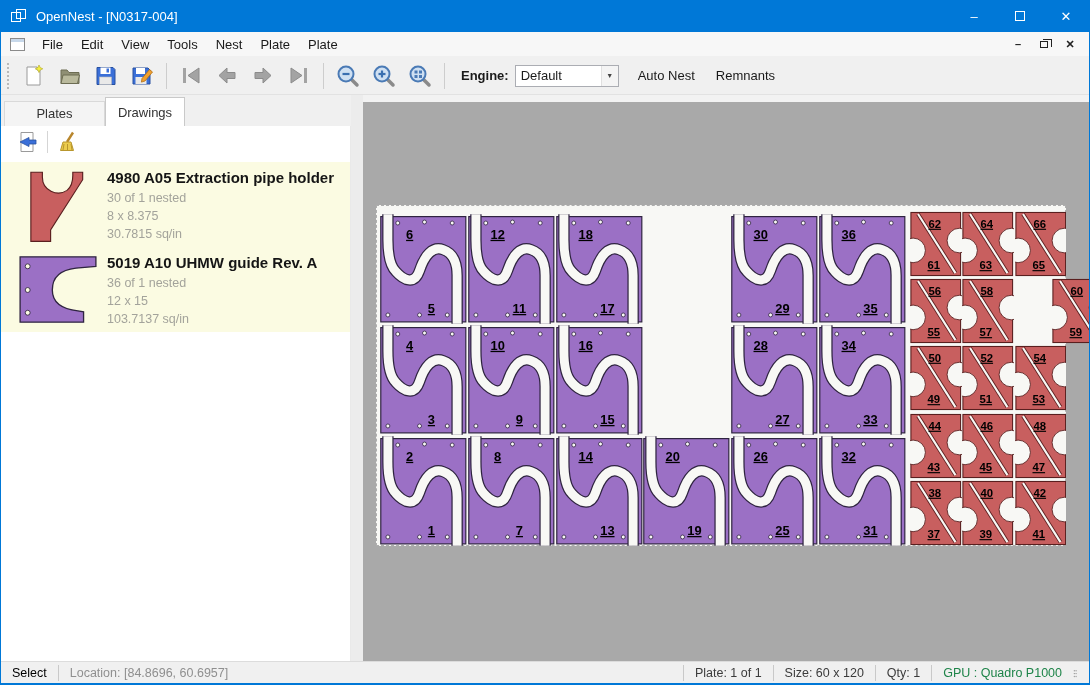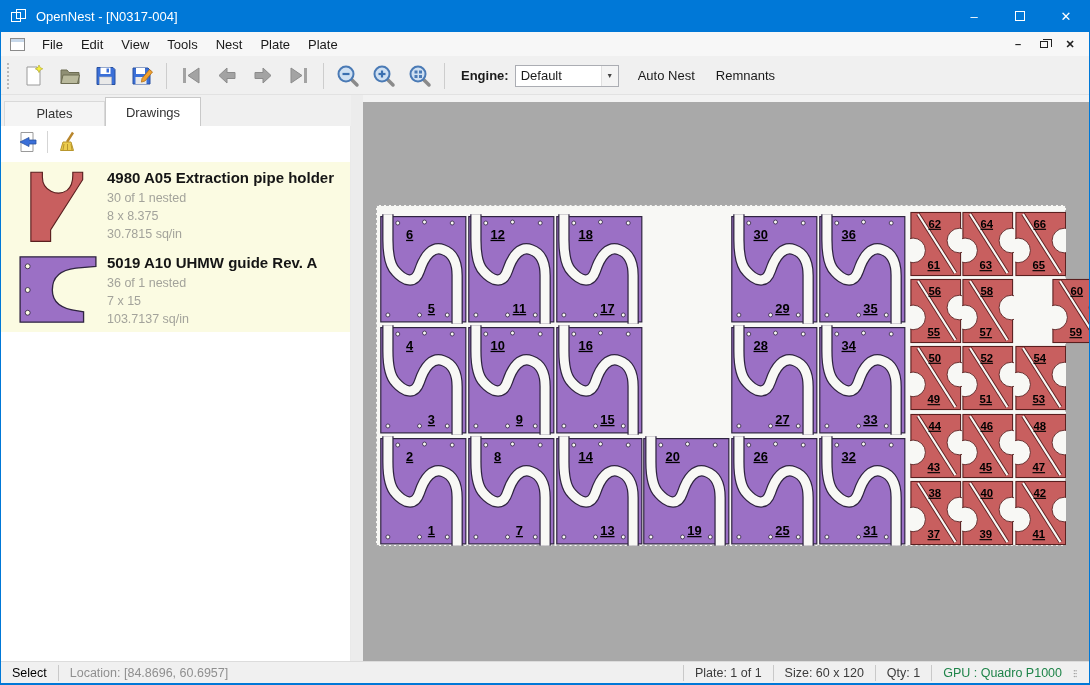--- a/index.html
+++ b/index.html
@@ -41,21 +41,21 @@
   .flatbtn { padding:4px 9px; margin-left:3px; border-radius:2px; }
 
   
   .main { position:absolute; top:95px; left:0; right:0; bottom:24px; display:flex; }
 
   
   .panel { width:350px; background:#fff; display:flex; flex-direction:column; }
   .tabstrip { height:31px; background:#f0f0f0; display:flex; align-items:flex-end; padding-left:3px; }
   .tab { width:101px; text-align:center; border:1px solid #d9d9d9; border-bottom:none;
          background:#f4f4f4; color:#333; padding:4px 0 5px; }
-  .tab.active { background:#fff; width:96px; padding:7px 0 6px; border-color:#c9c9c9; position:relative; z-index:2; }
+  .tab.active { background:#fff; width:80px; padding:7px 0 6px; border-color:#c9c9c9; position:relative; z-index:2; }
   .panel-body { flex:1; background:#fff; border-right:1px solid #e9e9e9; display:flex; flex-direction:column; overflow:hidden; }
   .panel-tools { height:32px; display:flex; align-items:center; padding-left:12px; gap:6px; }
   .ptool { width:28px; height:26px; display:flex; align-items:center; justify-content:center; border-radius:2px; }
   .psep { width:1px; height:22px; background:#d5d5d5; }
   .draw-list { margin-top:4px; }
   .draw-item { background:#fbfbe2; display:flex; padding:7px 6px 6px 8px; height:85px; }
   .thumb { width:98px; display:flex; align-items:flex-start; justify-content:center; }
   .draw-text .t { font-weight:bold; font-size:15px; color:#151515; margin-bottom:3px; }
   .draw-text .s { color:#a3a39b; font-size:12.5px; line-height:18px; }
 
@@ -264,21 +264,21 @@
               <svg width="82" height="72" viewBox="0 0 86 76">
                 <path d="M3,3 L83,3 L83,13 L62,15 C44,17 37,25 37,38 C37,50 46,58 64,60 L70,61 L70,72 L3,72 Z" fill="#9b70c5" stroke="#2f2440" stroke-width="1.4"></path>
                 <circle cx="11" cy="13" r="2.6" fill="#fbfbe2" stroke="#2f2440" stroke-width="0.9"></circle>
                 <circle cx="11" cy="38" r="2.6" fill="#fbfbe2" stroke="#2f2440" stroke-width="0.9"></circle>
                 <circle cx="11" cy="62" r="2.6" fill="#fbfbe2" stroke="#2f2440" stroke-width="0.9"></circle>
               </svg>
             </span>
             <span class="draw-text">
               <div class="t">5019 A10 UHMW guide Rev. A</div>
               <div class="s">36 of 1 nested</div>
-              <div class="s">7 x 15</div>
+              <div class="s">12 x 15</div>
               <div class="s">103.7137 sq/in</div>
             </span>
           </div>
         </div>
       </div>
     </div>
 
     <div class="splitter"></div>
 
     <div class="canvas">

